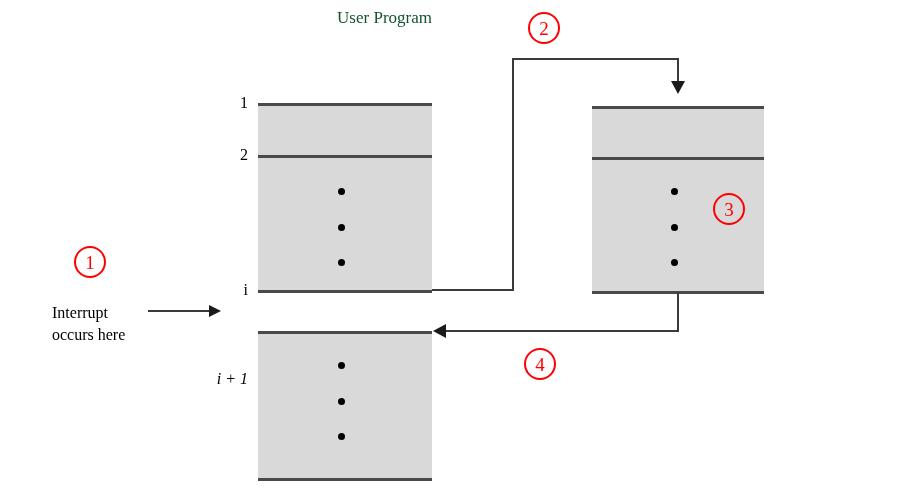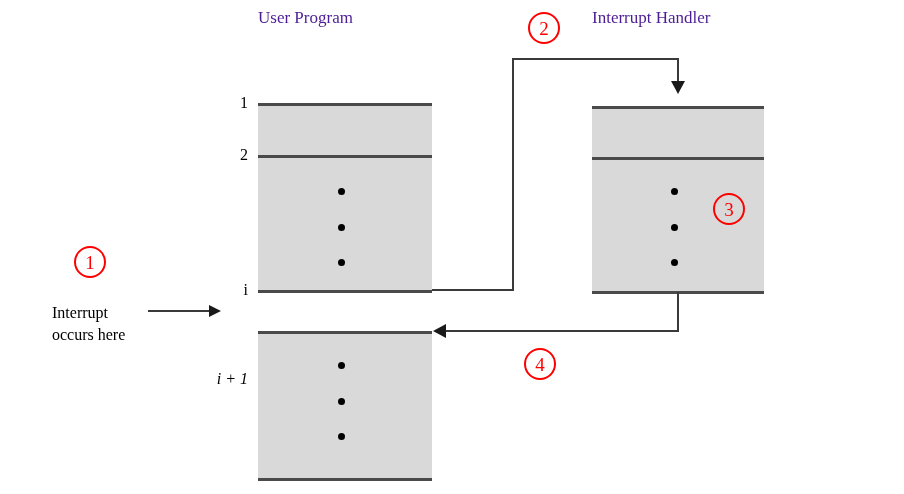--- a/index.html
+++ b/index.html
@@ -21,23 +21,23 @@
     left: 0; top: 0;
     width: 904px;
     height: 494px;
   }
 
   
   .col-title {
     position: absolute;
     font-size: 17px;
     font-family: "Liberation Serif", "DejaVu Serif", serif;
-    color: #4c1d95;
+    color: #14532d;
     white-space: nowrap;
-    text-align: left;
+    text-align: right;
   }
   #title-user   { left: 258px; top: 8px;  width: 174px; }
   #title-handler{ left: 592px; top: 8px;  width: 172px; }
 
   
   .band {
     position: absolute;
     background: #d9d9d9;
   }
   .rule {
@@ -136,21 +136,20 @@
     white-space: nowrap;
   }
 </style>
 </head>
 <body>
 
 <div id="stage">
 
   <div class="col-title" id="title-user">User Program</div>
 
-  <div class="col-title" id="title-handler">Interrupt Handler</div>
 
   <div>
 
     <div class="band leftcol" style="top:105px; height:50px;"></div>
 
     <div class="band leftcol" style="top:158px; height:134px;"></div>
 
     <div class="band leftcol" style="top:334px; height:146px;"></div>
 
     <div class="rule leftcol" style="top:103px;"></div>

